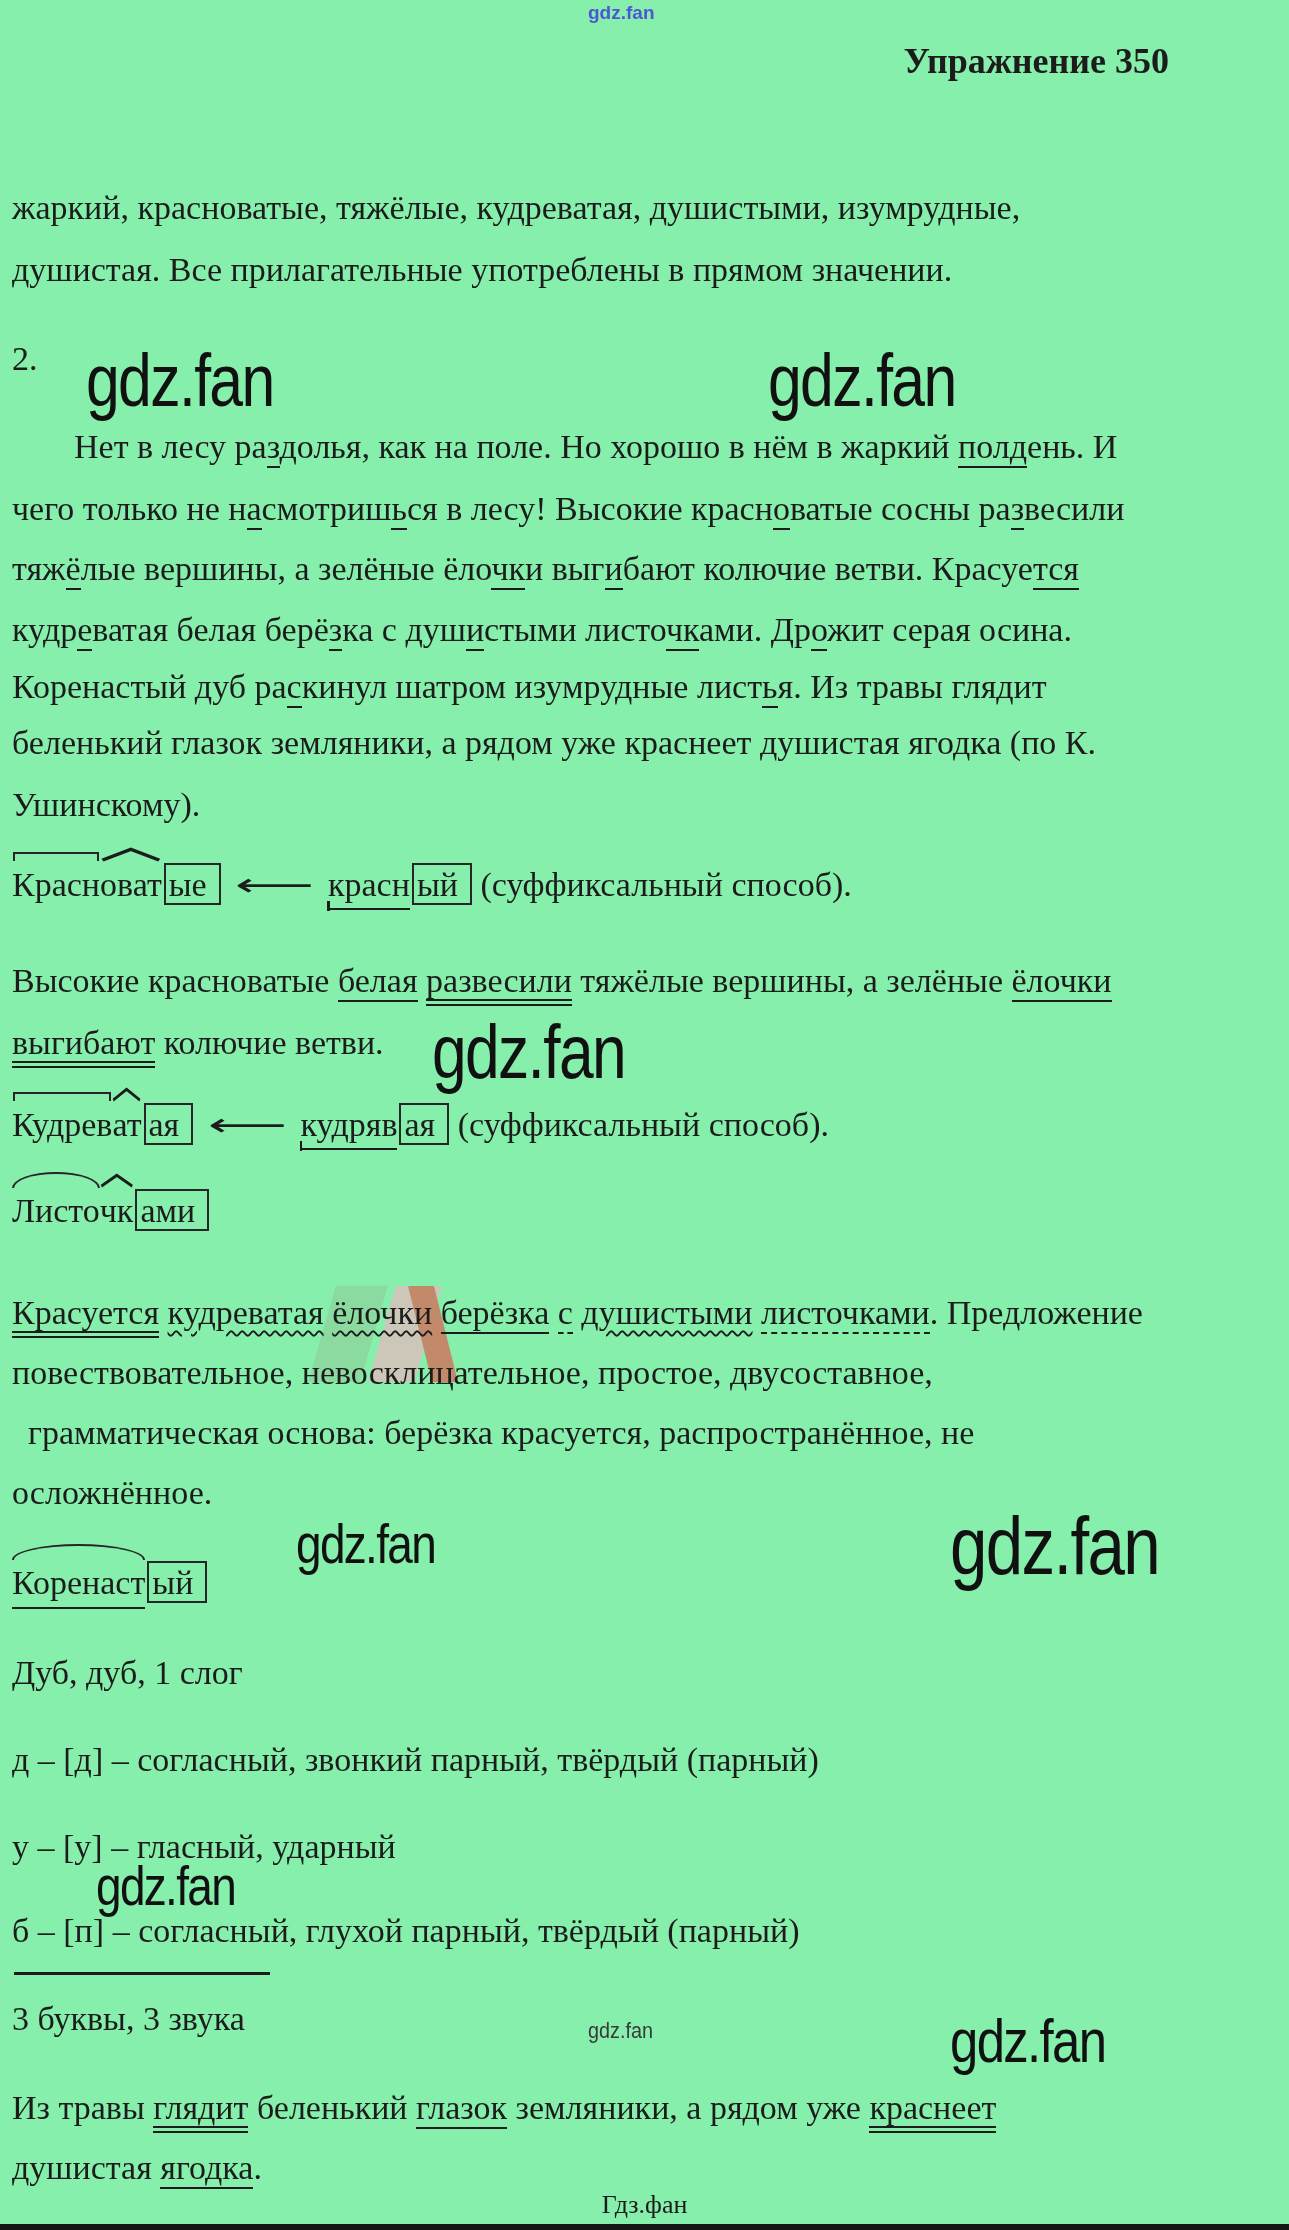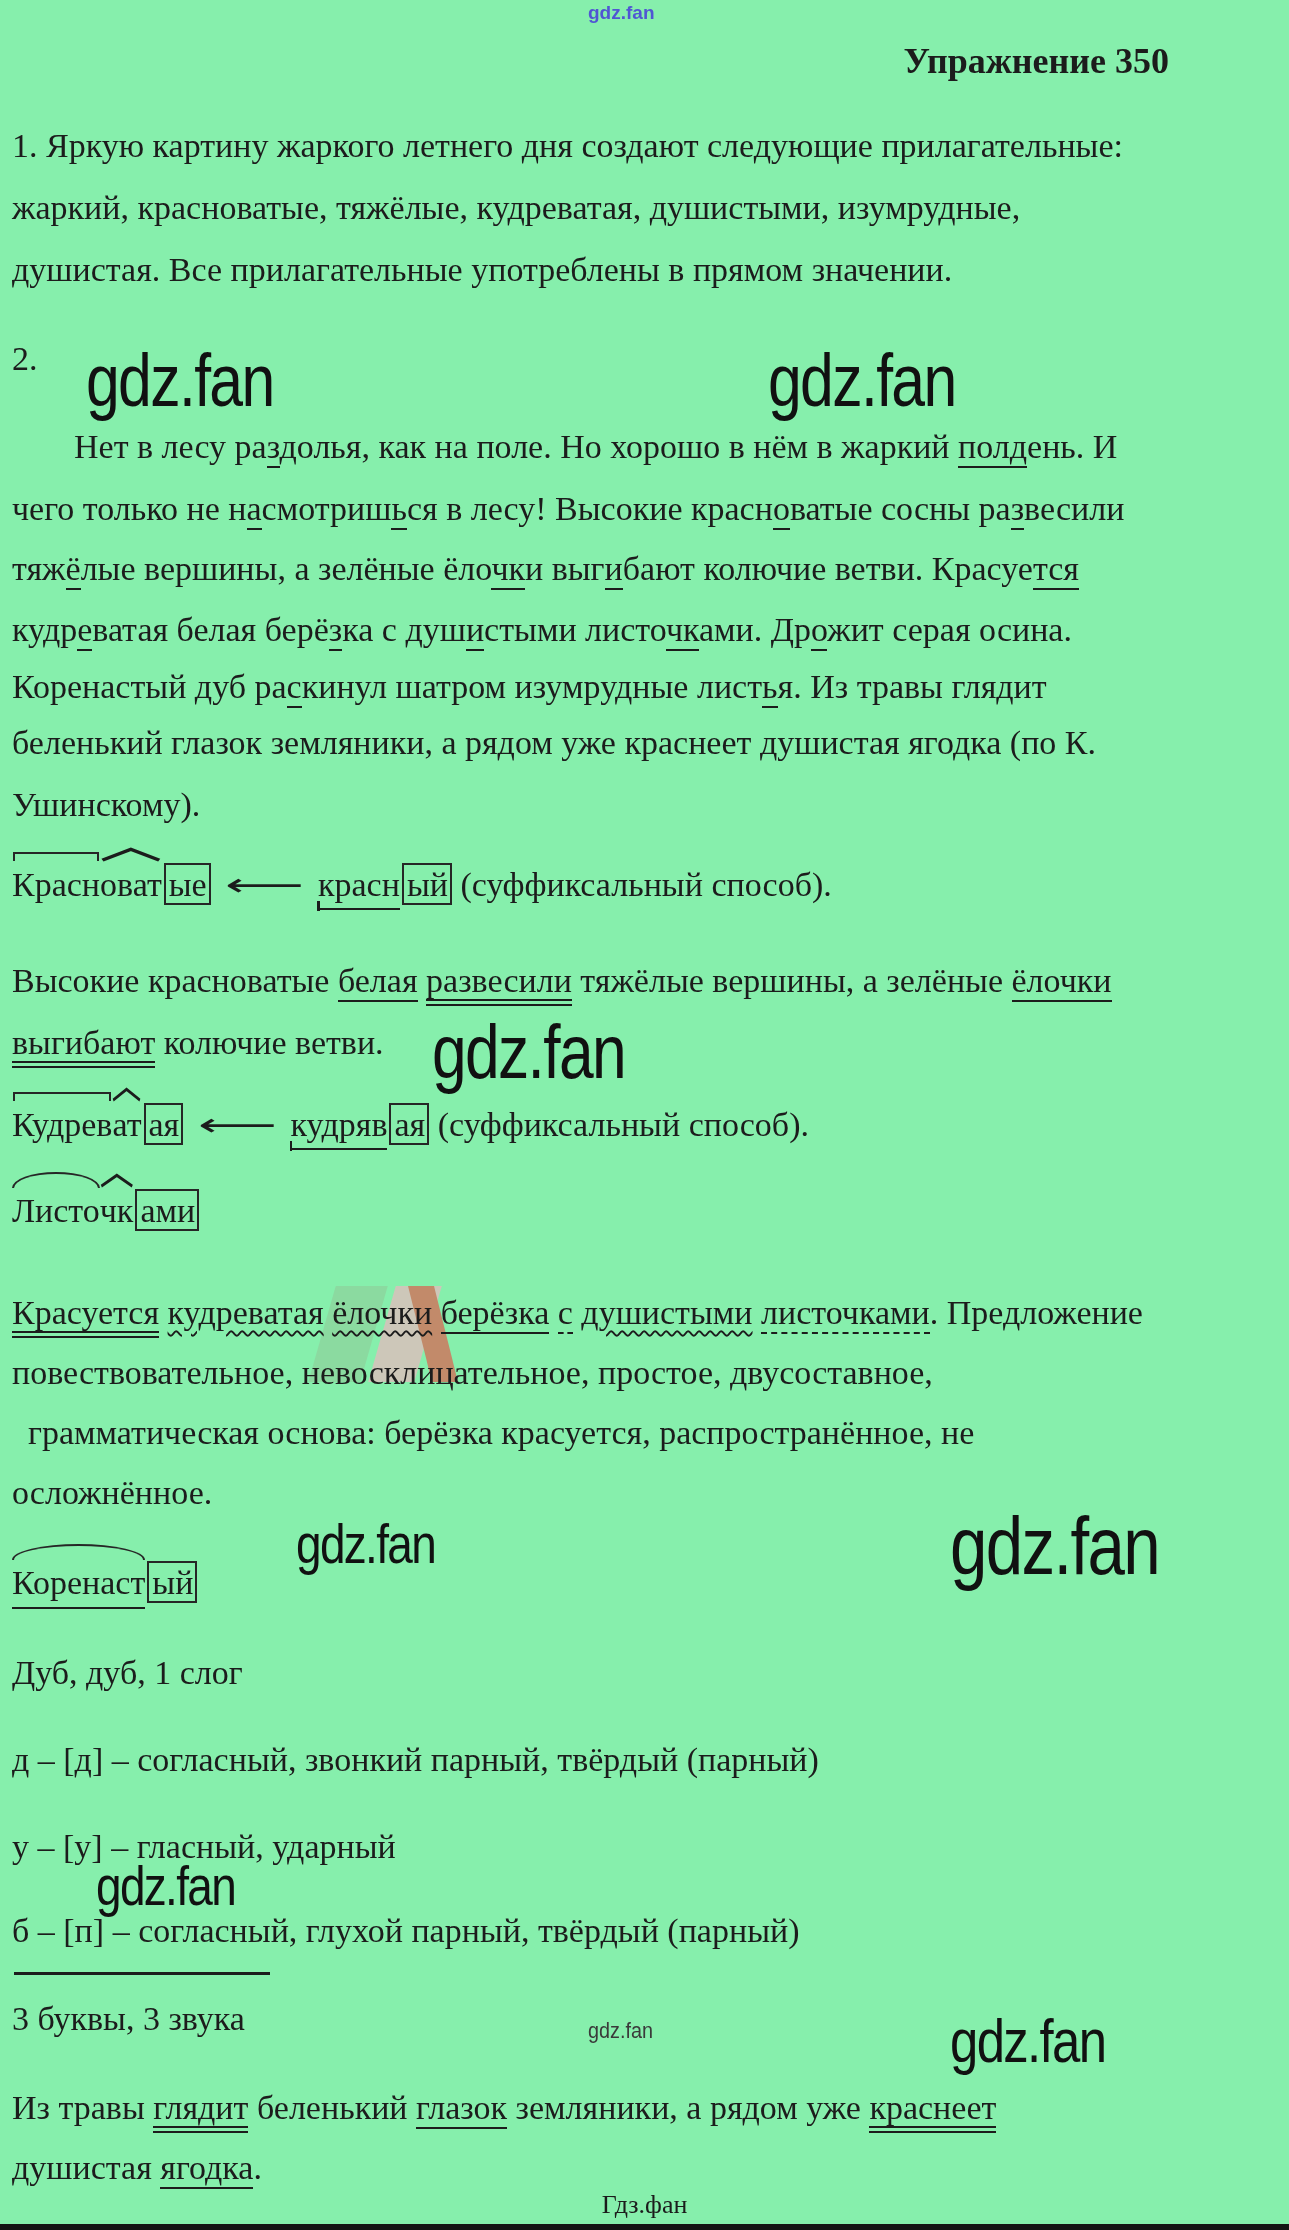--- a/index.html
+++ b/index.html
@@ -16,21 +16,21 @@
   .footer{position:absolute;left:0;right:0;text-align:center;font-size:26px;color:#1b1b1b;}
   .bottombar{position:absolute;left:0;right:0;top:2224px;height:6px;background:#141414;}
   .hrule{position:absolute;left:14px;width:256px;height:0;border-top:3px solid #1c1c1c;}
   
   .m-ul{border-bottom:2.5px solid #1c1c1c;padding-bottom:1px;}
   .m-u1{border-bottom:2.5px solid #1c1c1c;padding-bottom:1px;}
   .m-u2{border-bottom:7px double #1c1c1c;padding-bottom:0px;}
   .m-uw{text-decoration:underline;text-decoration-style:wavy;text-decoration-color:#1c1c1c;
         text-decoration-thickness:2px;text-underline-offset:6px;}
   .m-ud{border-bottom:2.5px dashed #1c1c1c;padding-bottom:1px;}
-  .m-box{display:inline-block;border:2.5px solid #262626;padding:2px 2px 0 3px;margin-left:2px;line-height:1.05;}
+  .m-box{display:inline-block;border:2.5px solid #262626;padding:2px 12px 0 3px;margin-left:2px;line-height:1.05;}
   .m-rootf,.m-roota,.m-sfx,.m-base{position:relative;display:inline-block;}
   .m-rootf::before{content:"";position:absolute;left:1px;right:1px;top:-10px;height:7px;
         border:2.5px solid #262626;border-bottom:none;}
   .m-roota::before{content:"";position:absolute;left:0;right:0;top:-16px;height:14px;
         border:2.5px solid #262626;border-bottom:none;border-radius:50% 50% 0 0 / 100% 100% 0 0;}
   .m-base{border-bottom:2.5px solid #1c1c1c;}
   .m-base::before{content:"";position:absolute;left:-1px;bottom:-2.5px;width:2.5px;height:10px;background:#1c1c1c;}
   .caret-svg{position:absolute;left:0;top:-14px;width:100%;height:13px;overflow:visible;}
   .m-arrow{display:inline-block;transform:scaleX(1.7);transform-origin:center;padding:0 22px;
         font-family:"DejaVu Sans",sans-serif;font-size:.95em;}
@@ -43,21 +43,20 @@
 </style>
 </head>
 <body>
 
 <div id="page">
 
   <div class="wm wm-top" style="left:588px;top:3px;color:#4b46d8;">gdz.fan</div>
 
   <div class="title" style="top:40px;">Упражнение 350</div>
 
-  <div class="ln" style="top:123px;">1. Яркую картину жаркого летнего дня создают следующие прилагательные:</div>
   <div class="ln" style="top:247px;">душистая. Все прилагательные употреблены в прямом значении.</div>
   <div class="ln" style="top:185px;">жаркий, красноватые, тяжёлые, кудреватая, душистыми, изумрудные,</div>
 
   <div class="ln" style="top:336px;">2.</div>
 
   <div class="wm" style="left:86px;top:344px;font-size:74px;">gdz.fan</div>
   <div class="wm" style="left:768px;top:344px;font-size:74px;">gdz.fan</div>
 
   <div class="ln" style="top:424px;left:74px;"><span>Нет в лесу ра</span><span class="m-ul">з</span><span>долья, как на поле. Но хорошо в нём в жаркий </span><span class="m-ul">полд</span><span>ень. И</span></div>
   <div class="ln" style="top:486px;"><span>чего только не н</span><span class="m-ul">а</span><span>смотриш</span><span class="m-ul">ь</span><span>ся в лесу! Высокие красн</span><span class="m-ul">о</span><span>ватые сосны ра</span><span class="m-ul">з</span><span>весили</span></div>

